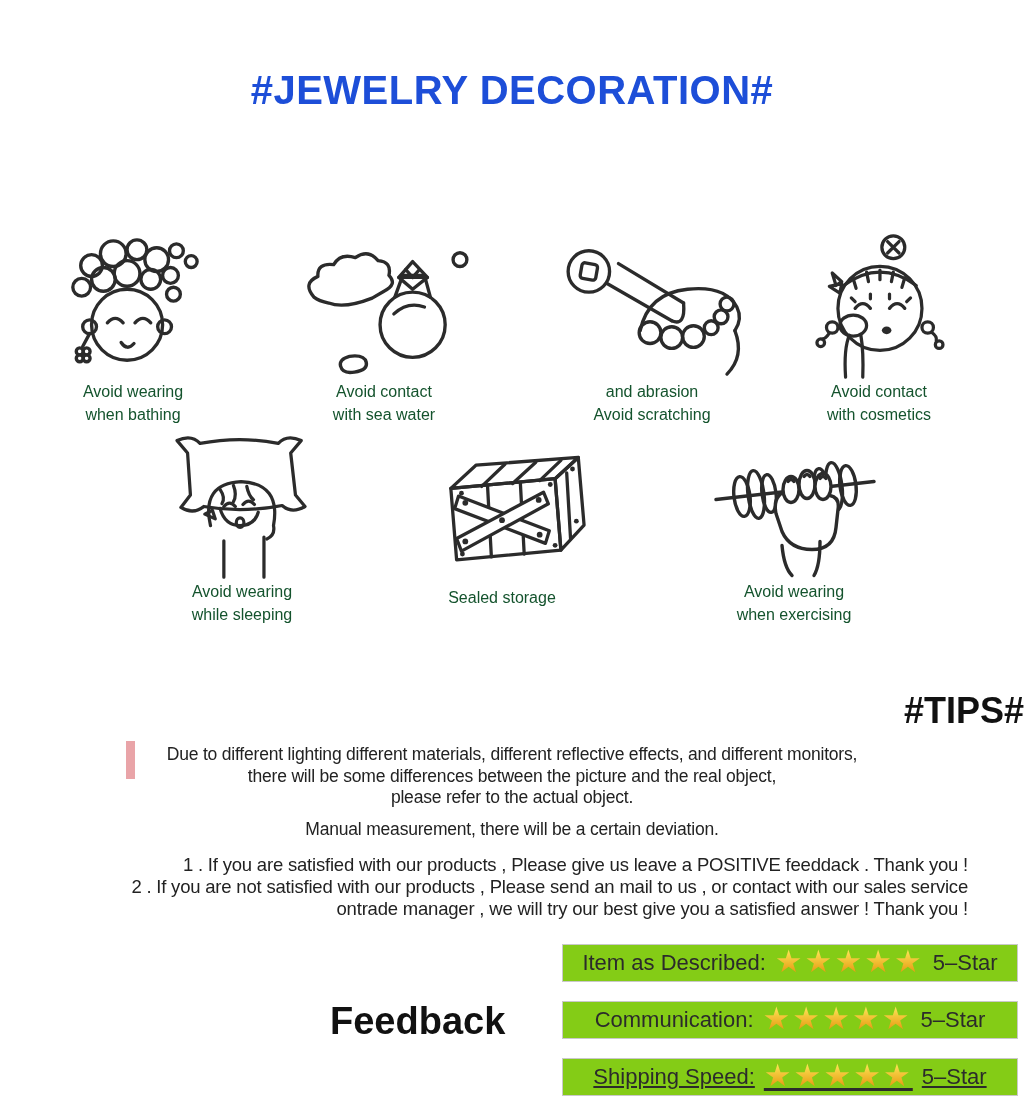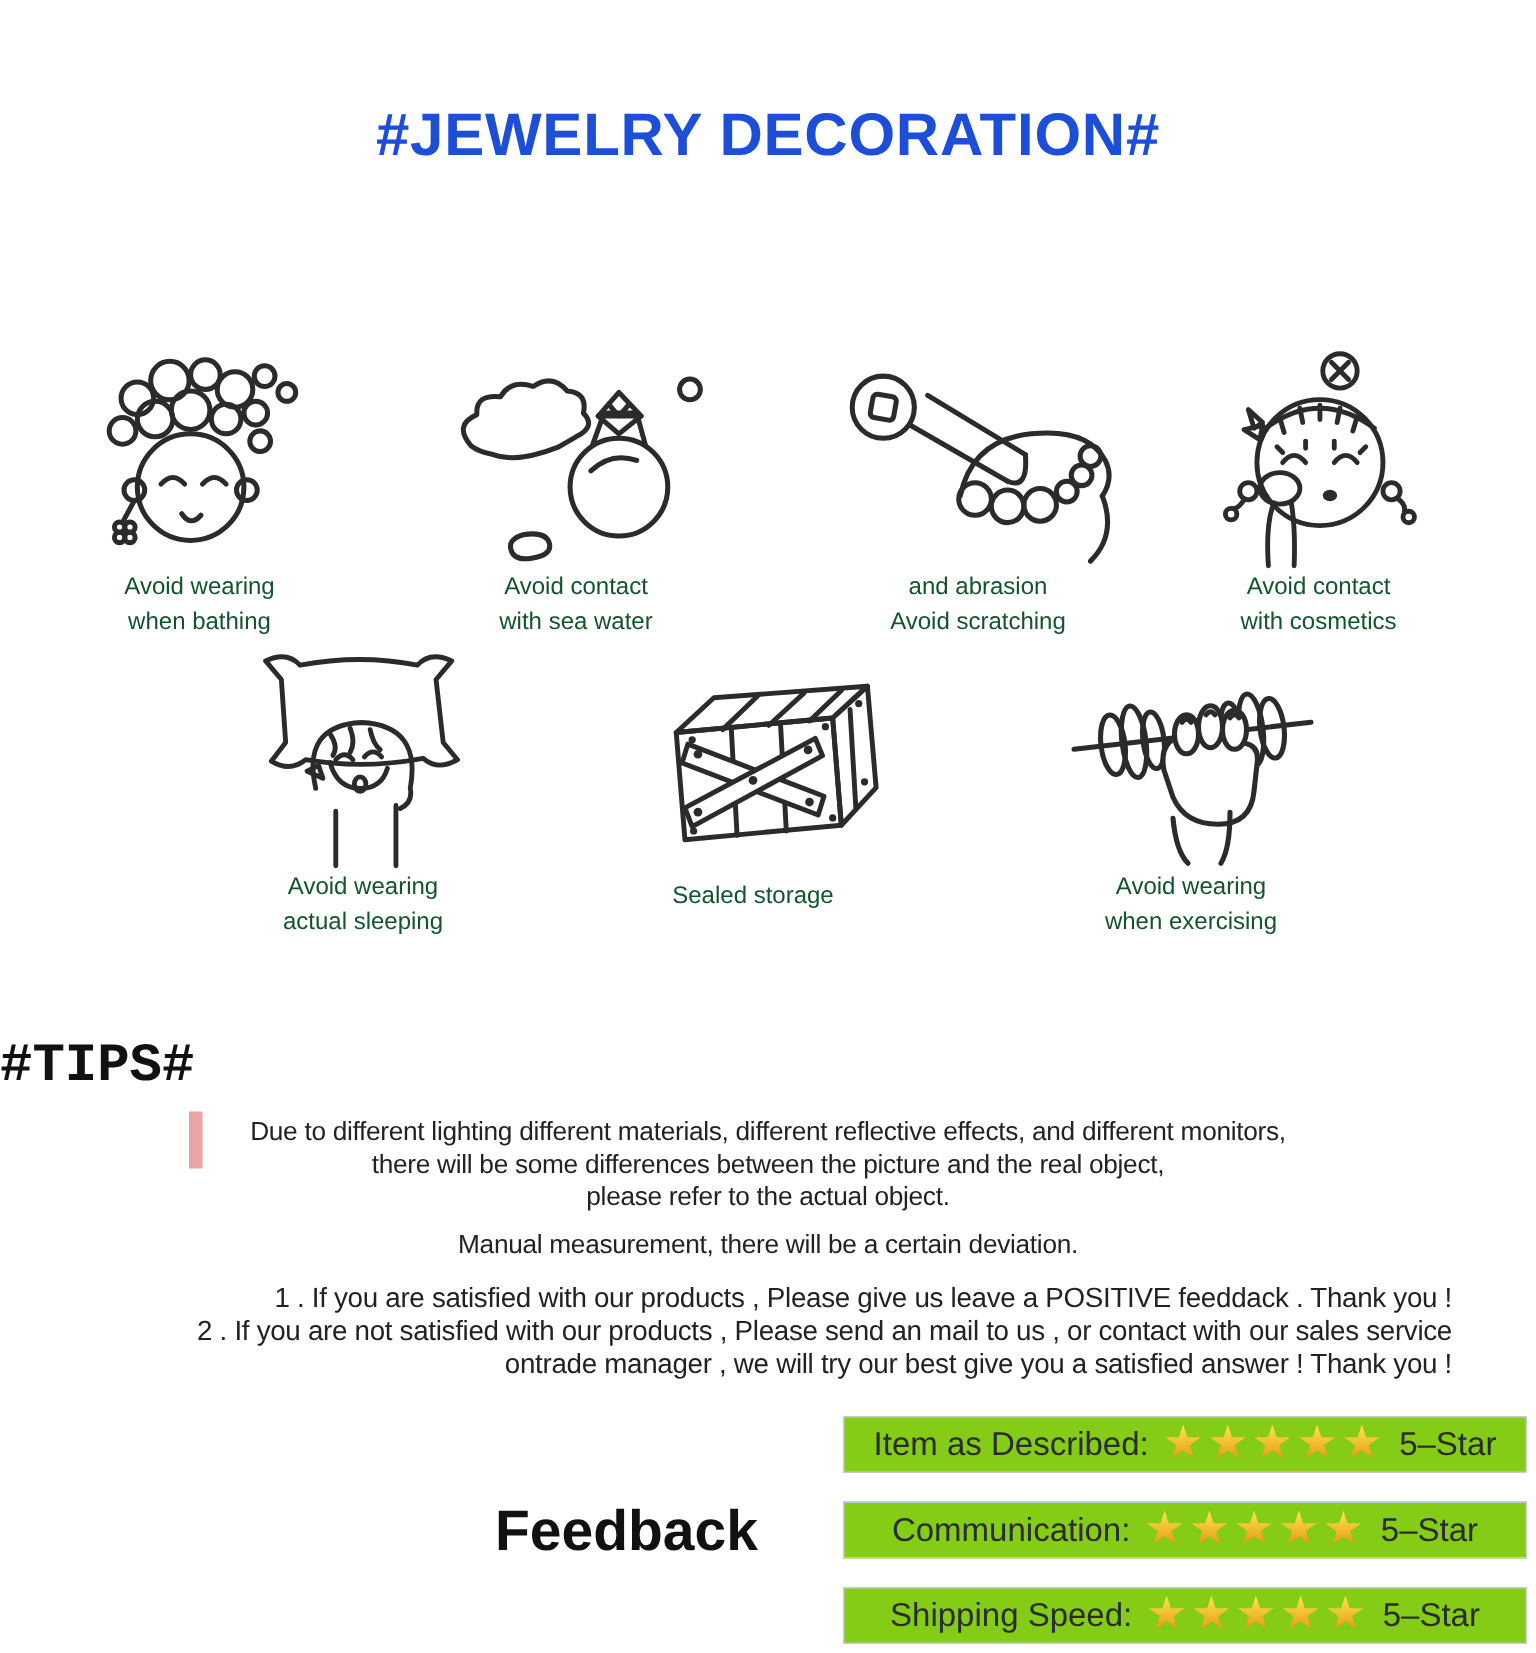--- a/index.html
+++ b/index.html
@@ -15,22 +15,22 @@
   
   .figure{position:absolute;width:220px;text-align:center;}
   .figure .icon{height:148px;display:flex;align-items:center;justify-content:center;}
   .figure svg{stroke:#2b2b2b;fill:none;stroke-width:3.4;stroke-linecap:round;stroke-linejoin:round;}
   .caption{font-size:16px;line-height:23px;color:#14532d;}
   .caption span{display:block;}
   .fill-dark{fill:#2b2b2b;stroke:none;}
   .fill-white{fill:#ffffff;}
   
   .tips-heading{
-    position:absolute;top:690px;left:0;width:100%;text-align:left;
-    font-size:36px;font-weight:bold;color:#111;font-family:Liberation Mono, monospace;
+    position:absolute;top:690px;left:0;width:100%;text-align:right;
+    font-size:36px;font-weight:bold;color:#111;
   }
   .accent-bar{position:absolute;left:126px;top:741px;width:9px;height:38px;background:var(--accent,#e9a4a8);}
   .tips-paragraph{
     position:absolute;top:744px;left:62px;width:900px;text-align:center;
     font-size:17.5px;line-height:21.5px;letter-spacing:-0.2px;color:#222;
   }
   .measurement-note{
     position:absolute;top:819px;left:0;width:100%;text-align:center;
     font-size:17.5px;letter-spacing:-0.2px;color:#222;
   }
@@ -43,21 +43,21 @@
     position:absolute;left:330px;top:1000px;font-size:38px;font-weight:bold;color:#111;
   }
   .rating-row{
     position:absolute;left:562px;width:456px;height:38px;
     border:1px solid var(--border,#c9c9c9);background:#84cc16;
     display:flex;align-items:center;justify-content:center;gap:9px;
     font-size:22px;color:#2b2b2b;box-sizing:border-box;
   }
   .rating-row.r0{top:944px;}
   .rating-row.r1{top:1001px;}
-  .rating-row.r2{top:1058px;}
+  .rating-row.r2{top:1058px;text-decoration:underline;}
   .stars{
     font-size:31px;line-height:1;letter-spacing:2px;color:#f0b219;
     background:linear-gradient(180deg,var(--star_top,#fbe052) 18%,var(--star_bottom,#e89e16) 82%);
     -webkit-background-clip:text;background-clip:text;
     transform:translateY(-2px);
   }
   @supports ((-webkit-background-clip:text)){ .stars{color:transparent;} }
   .rating-text{font-size:22px;color:#2b2b2b;}
 </style>
 </head>
@@ -181,21 +181,21 @@
         <path d="M72 60 q6 9 2 15 M86 56 q4 10 0 17 M100 57 q2 10 7 14"></path>
         <path d="M72 80 q5 18 21 18 q15 0 19 -14"></path>
         <path d="M76 78 q6 -7 12 0 M96 76 q6 -7 12 0"></path>
         <ellipse cx="93" cy="95" rx="4" ry="5"></ellipse>
         <path d="M56 86 l11 5 l-3 -9 z"></path>
         <path d="M76 114 L76 152 M118 110 L118 152"></path>
       </svg>
     </div>
     <div class="caption">
       <span>Avoid wearing</span>
-      <span>actual sleeping</span>
+      <span>while sleeping</span>
     </div>
   </div>
 
   <div class="figure" style="left:392px;top:438px;">
     <div class="icon">
       <svg width="190" height="140" viewBox="0 0 190 145">
         <polygon points="42,48 150,38 174,16 68,24"></polygon>
         <polygon points="42,48 150,38 156,112 48,122"></polygon>
         <polygon points="150,38 174,16 180,86 156,112"></polygon>
         <path d="M74 46 L98 23 M106 43 L130 21 M134 40 L156 19"></path>

